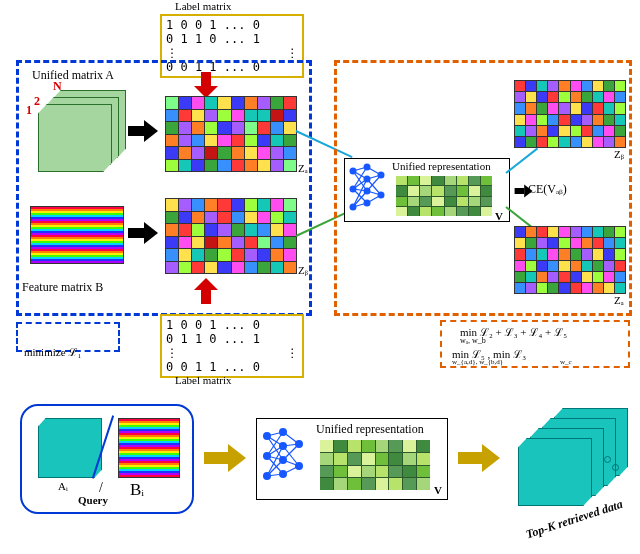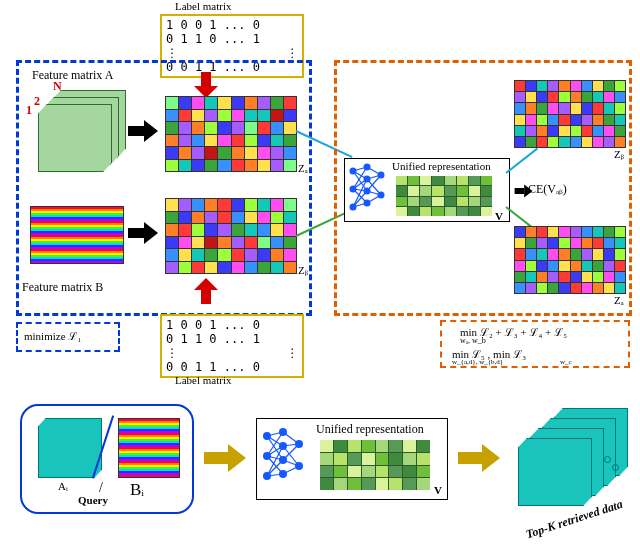--- a/index.html
+++ b/index.html
@@ -67,21 +67,21 @@
 
 <div class="lbl" style="left:175px; top:0;">Label matrix</div>
 <div class="mat-frame" style="left:160px; top:14px;">1 0 0 1 ... 0
 0 1 1 0 ... 1
 ⋮               ⋮
 0 0 1 1 ... 0</div>
 <div class="arrow-down-red" style="left:196px; top:72px;"></div>
 
 <div class="dashbox blue-box"></div>
 
-<div class="lbl" style="left:32px; top:68px; font-size:12px;">Feature matrix  A</div>
+<div class="lbl" style="left:32px; top:68px; font-size:12px;">Unified matrix  A</div>
 
 <div class="sheets" style="left:38px; top:90px;">
   <div class="sheet" style="left:14px; top:0;"></div>
   <div class="sheet" style="left:7px; top:7px;"></div>
   <div class="sheet" style="left:0; top:14px;"></div>
 </div>
 
 <div class="lbl" style="left:26px; top:103px; color:#d60000; font-weight:bold; font-size:12px;">1</div>
 <div class="lbl" style="left:34px; top:94px; color:#d60000; font-weight:bold; font-size:12px;">2</div>
 <div class="lbl" style="left:53px; top:79px; color:#d60000; font-weight:bold; font-size:12px;">N</div>
@@ -426,21 +426,21 @@
     <div class="c2"></div>
     <div class="c9"></div>
     <div class="c3"></div>
     <div class="c6"></div>
     <div class="c5"></div>
     <div class="c4"></div>
 </div>
 <div class="lbl" style="left:614px; top:294px; font-size:11px;">Zₐ</div>
 
 <div class="dashbox legend-blue"></div>
-<div class="lbl" style="left:24px; top:328px; font-size:11px;font-family:Liberation Serif, serif;">minimize  ℒ₁</div>
+<div class="lbl" style="left:24px; top:344px; font-size:11px;font-family:Liberation Serif, serif;">minimize  ℒ₁</div>
 
 <div class="dashbox legend-orange"></div>
 <div class="lbl" style="left:460px; top:324px; font-size:11px;">min  ℒ₂ + ℒ₃ + ℒ₄ + ℒ₅</div>
 <div class="lbl small" style="left:460px; top:336px; font-size:8px;">wₐ, w_b</div>
 <div class="lbl" style="left:452px; top:346px; font-size:11px;">min   ℒ₅ ,  min  ℒ₃</div>
 <div class="lbl small" style="left:452px; top:358px; font-size:7px;">w_{a,d}, w_{b,d}</div>
 <div class="lbl small" style="left:560px; top:358px; font-size:7px;">w_c</div>
 
 <div class="query-box" style="left:20px; top:404px; width:170px; height:106px;"></div>
 

